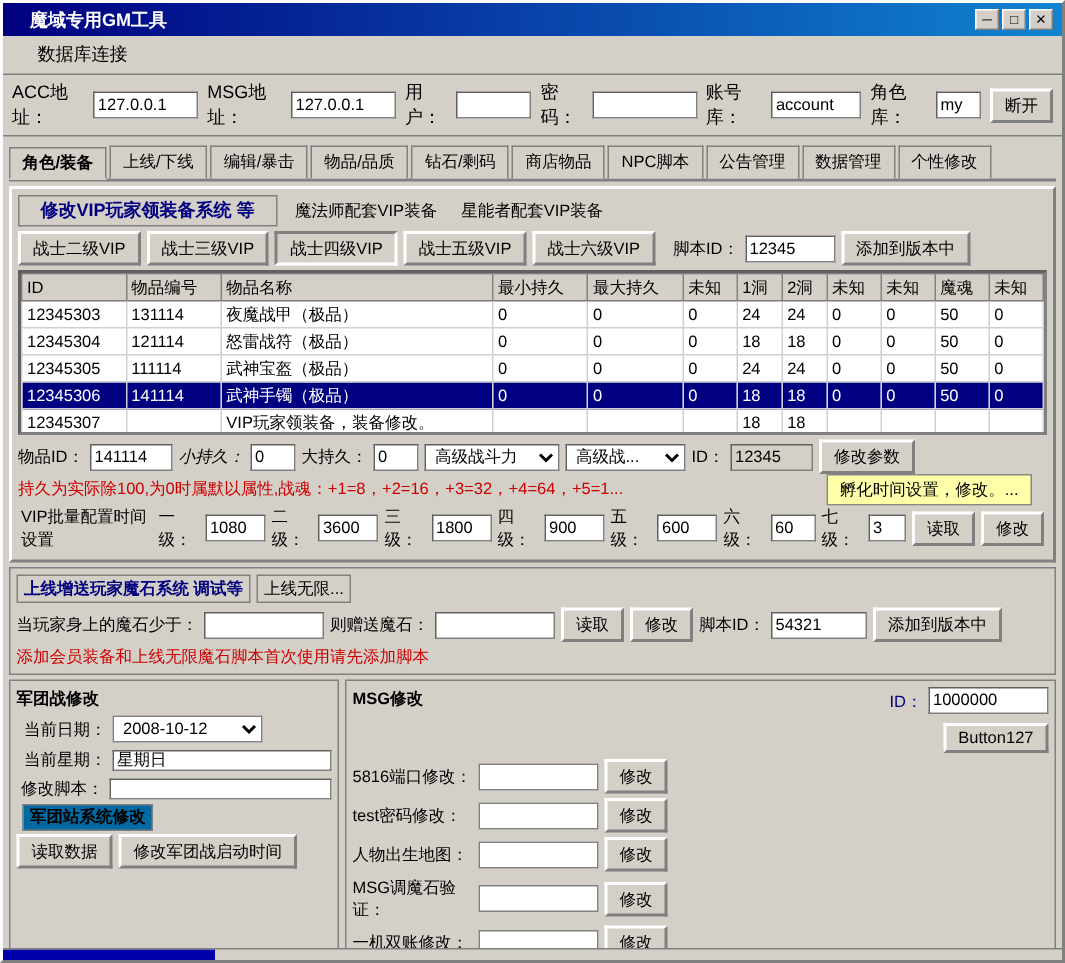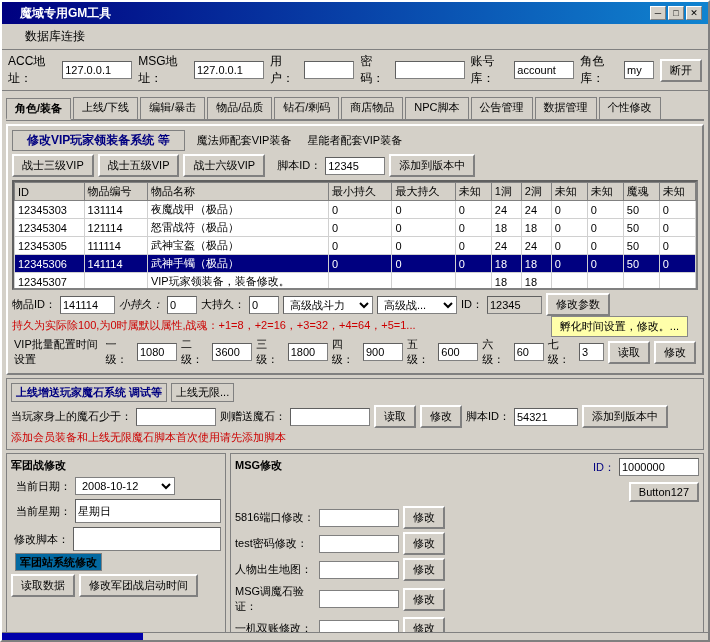--- a/index.html
+++ b/index.html
@@ -249,21 +249,21 @@
       gap: 4px;
       margin-bottom: 4px;
     }
     .guild-label {
       width: 60px;
       font-size: 11px;
       text-align: right;
     }
     .guild-input {
       flex: 1;
-      height: 24px;
+      height: 14px;
       font-size: 11px;
       border: 1px solid #808080;
       border-top-color: #606060;
       border-left-color: #606060;
       background: white;
       padding: 0 2px;
     }
     .msg-row {
       display: flex;
       align-items: center;
@@ -350,21 +350,23 @@
 
     <div style="background:#d4d0c8; border:2px solid #808080; border-top-color:#ffffff; border-left-color:#ffffff; padding:4px;">
 
       <div style="display:flex; gap:8px; margin-bottom:3px; align-items:center;">
         <span style="font-size:12px; font-weight:bold; color:#000080; background:#d4d0c8; padding:1px 14px; border:1px solid #808080;">修改VIP玩家领装备系统 等</span>
         <span style="font-size:11px; padding:1px 4px;">魔法师配套VIP装备</span>
         <span style="font-size:11px; padding:1px 4px;">星能者配套VIP装备</span>
       </div>
 
       <div class="vip-tabs-row">
+        <button class="vip-tab-btn">战士二级VIP</button>
         <button class="vip-tab-btn">战士三级VIP</button>
+        <button class="vip-tab-btn selected">战士四级VIP</button>
         <button class="vip-tab-btn">战士五级VIP</button>
         <button class="vip-tab-btn">战士六级VIP</button>
         <span style="font-size:11px; margin-left:8px;">脚本ID：</span>
         <input class="small-input" style="width: 60px;" value="12345">
         <button class="btn">添加到版本中</button>
       </div>
 
       <div class="table-container">
         <table class="data-table">
           <thead>

